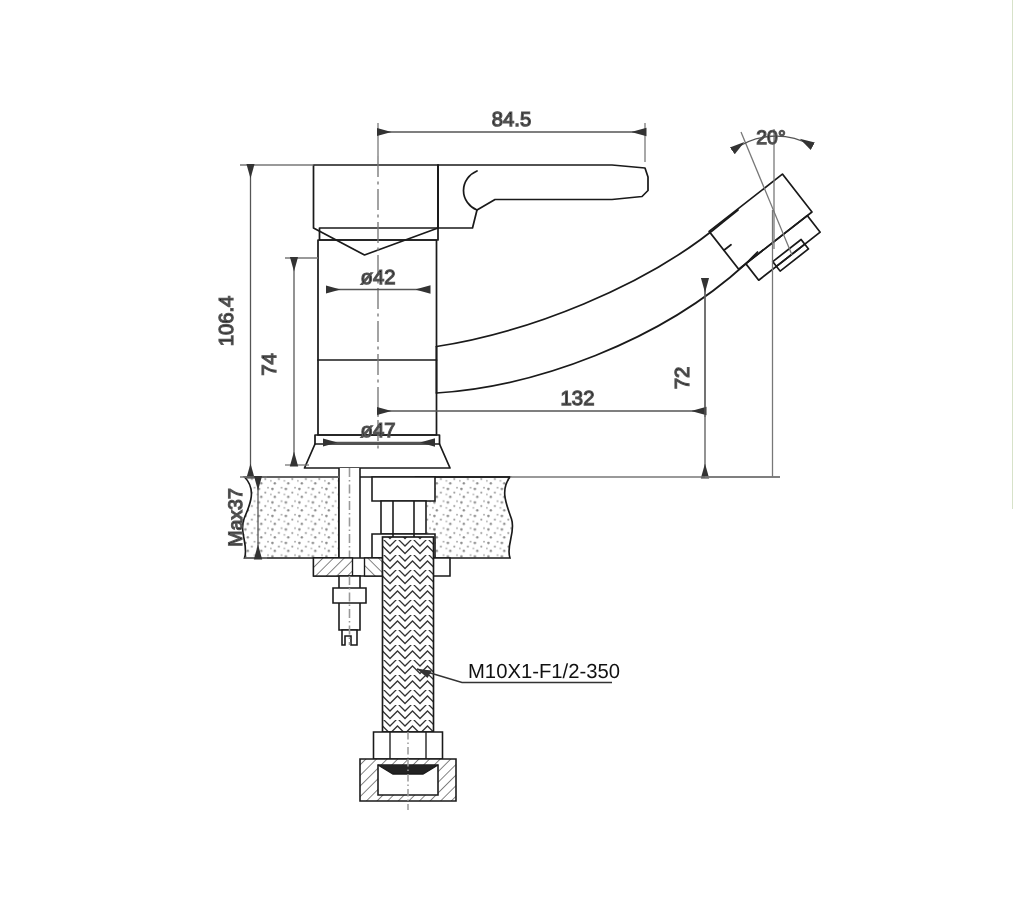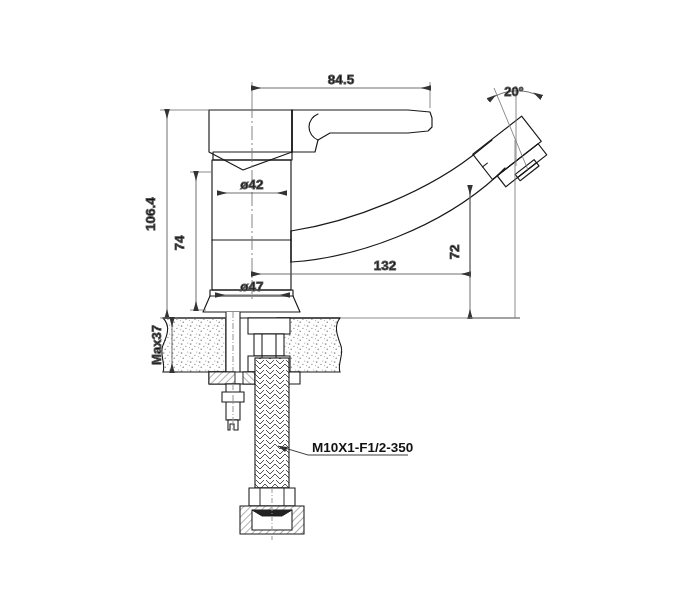--- a/index.html
+++ b/index.html
@@ -2,21 +2,21 @@
 <html><head>
 <meta charset="utf-8">
 <title>Faucet Technical Drawing</title>
 <style>
   html,body{margin:0;padding:0;background:#ffffff;}
   body{
     width:675px;height:600px;overflow:hidden;
     font-family:"Liberation Sans", sans-serif;
     color:#1a1a1a;
   }
-  #stage{position:relative;width:675px;height:600px;background:#4d7c0f;font-weight:bold;}
+  #stage{position:relative;width:675px;height:600px;background:#4d7c0f;}
   svg{display:block;}
   text{font-family:"Liberation Sans", sans-serif;fill:#111;}
 </style>
 </head>
 <body>
 
 <div id="stage">
 <svg width="675" height="600" viewBox="0 0 675 600">
 
   <defs>

